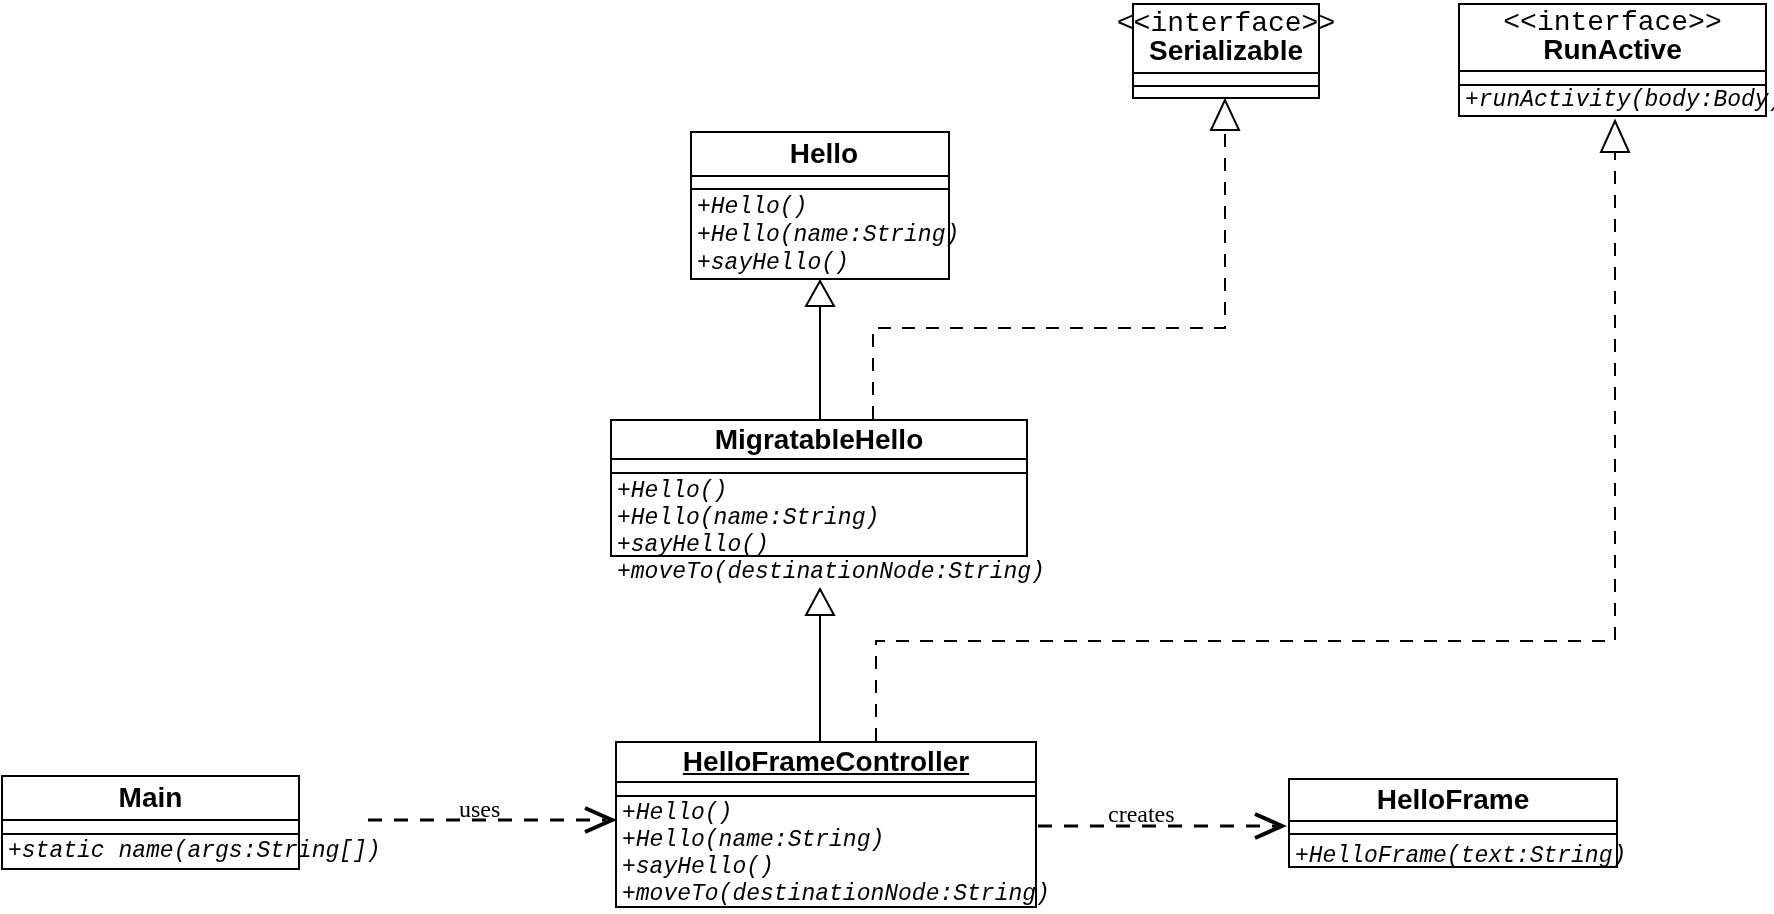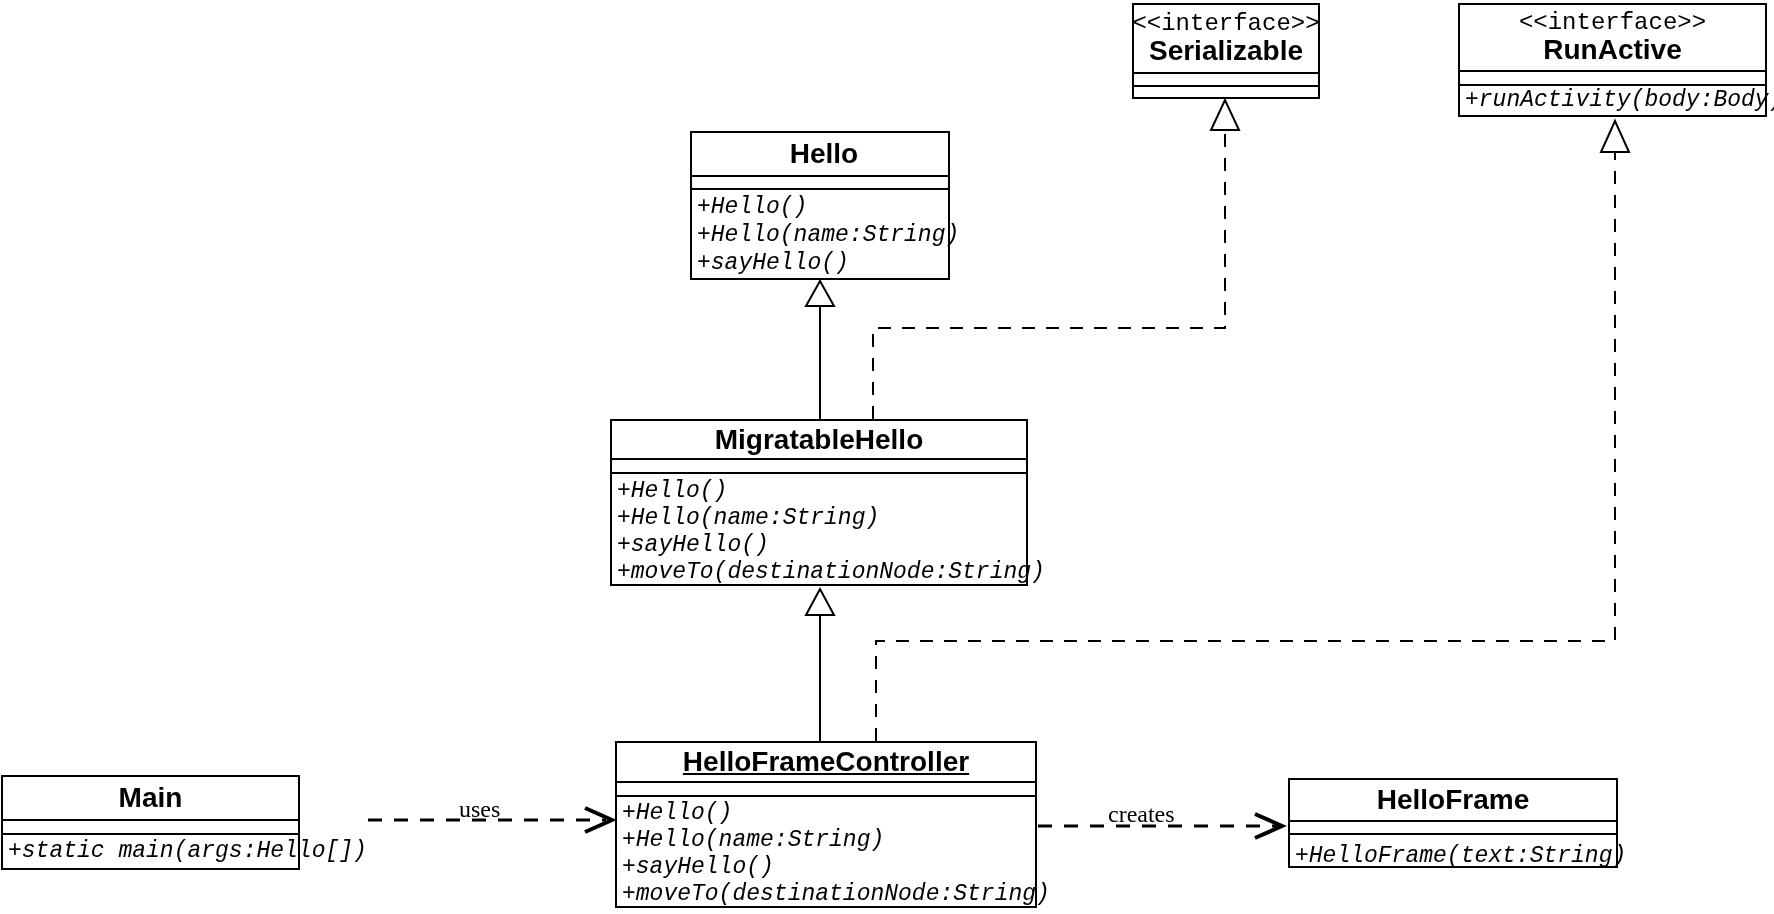--- a/index.html
+++ b/index.html
@@ -29,21 +29,21 @@
     font-family:"Liberation Sans", sans-serif;
     font-weight:bold;
     font-size:28px;
     line-height:30px;
     color:#000000;
     white-space:nowrap;
   }
   .stereotype {
     font-family:"Liberation Mono", monospace;
     font-weight:normal;
-    font-size:24px;
+    font-size:28px;
     line-height:24px;
     color:#000000;
     white-space:nowrap;
   }
   .uml-attrs {
     border-bottom:2px solid #000000;
     box-sizing:border-box;
   }
   .uml-methods {
     font-family:"Liberation Mono", monospace;
@@ -132,21 +132,21 @@
       <div class="class-name">Hello</div>
     </div>
     <div class="uml-attrs" style="height:13px;"></div>
     <div class="uml-methods" style="line-height:28px; padding-top:3px;">
       <div class="method-line">+Hello()</div>
       <div class="method-line">+Hello(name:String)</div>
       <div class="method-line">+sayHello()</div>
     </div>
   </div>
 
-  <div class="uml-class" style="left:610px; top:419px; width:418px; height:167px;">
+  <div class="uml-class" style="left:610px; top:419px; width:418px; height:138px;">
     <div class="uml-title" style="height:39px;">
       <div class="class-name">MigratableHello</div>
     </div>
     <div class="uml-attrs" style="height:14px;"></div>
     <div class="uml-methods" style="line-height:27px; padding-top:4px;">
       <div class="method-line">+Hello()</div>
       <div class="method-line">+Hello(name:String)</div>
       <div class="method-line">+sayHello()</div>
       <div class="method-line">+moveTo(destinationNode:String)</div>
     </div>
@@ -164,21 +164,21 @@
       <div class="method-line">+moveTo(destinationNode:String)</div>
     </div>
   </div>
 
   <div class="uml-class" style="left:1px; top:775px; width:299px; height:95px;">
     <div class="uml-title" style="height:44px;">
       <div class="class-name">Main</div>
     </div>
     <div class="uml-attrs" style="height:14px;"></div>
     <div class="uml-methods" style="line-height:27px; padding-top:3px;">
-      <div class="method-line">+static main(args:Hello[])</div>
+      <div class="method-line">+static name(args:String[])</div>
     </div>
   </div>
 
   <div class="uml-class" style="left:1288px; top:778px; width:330px; height:90px;">
     <div class="uml-title" style="height:42px;">
       <div class="class-name">HelloFrame</div>
     </div>
     <div class="uml-attrs" style="height:13px;"></div>
     <div class="uml-methods" style="line-height:27px; padding-top:8px;">
       <div class="method-line">+HelloFrame(text:String)</div>

